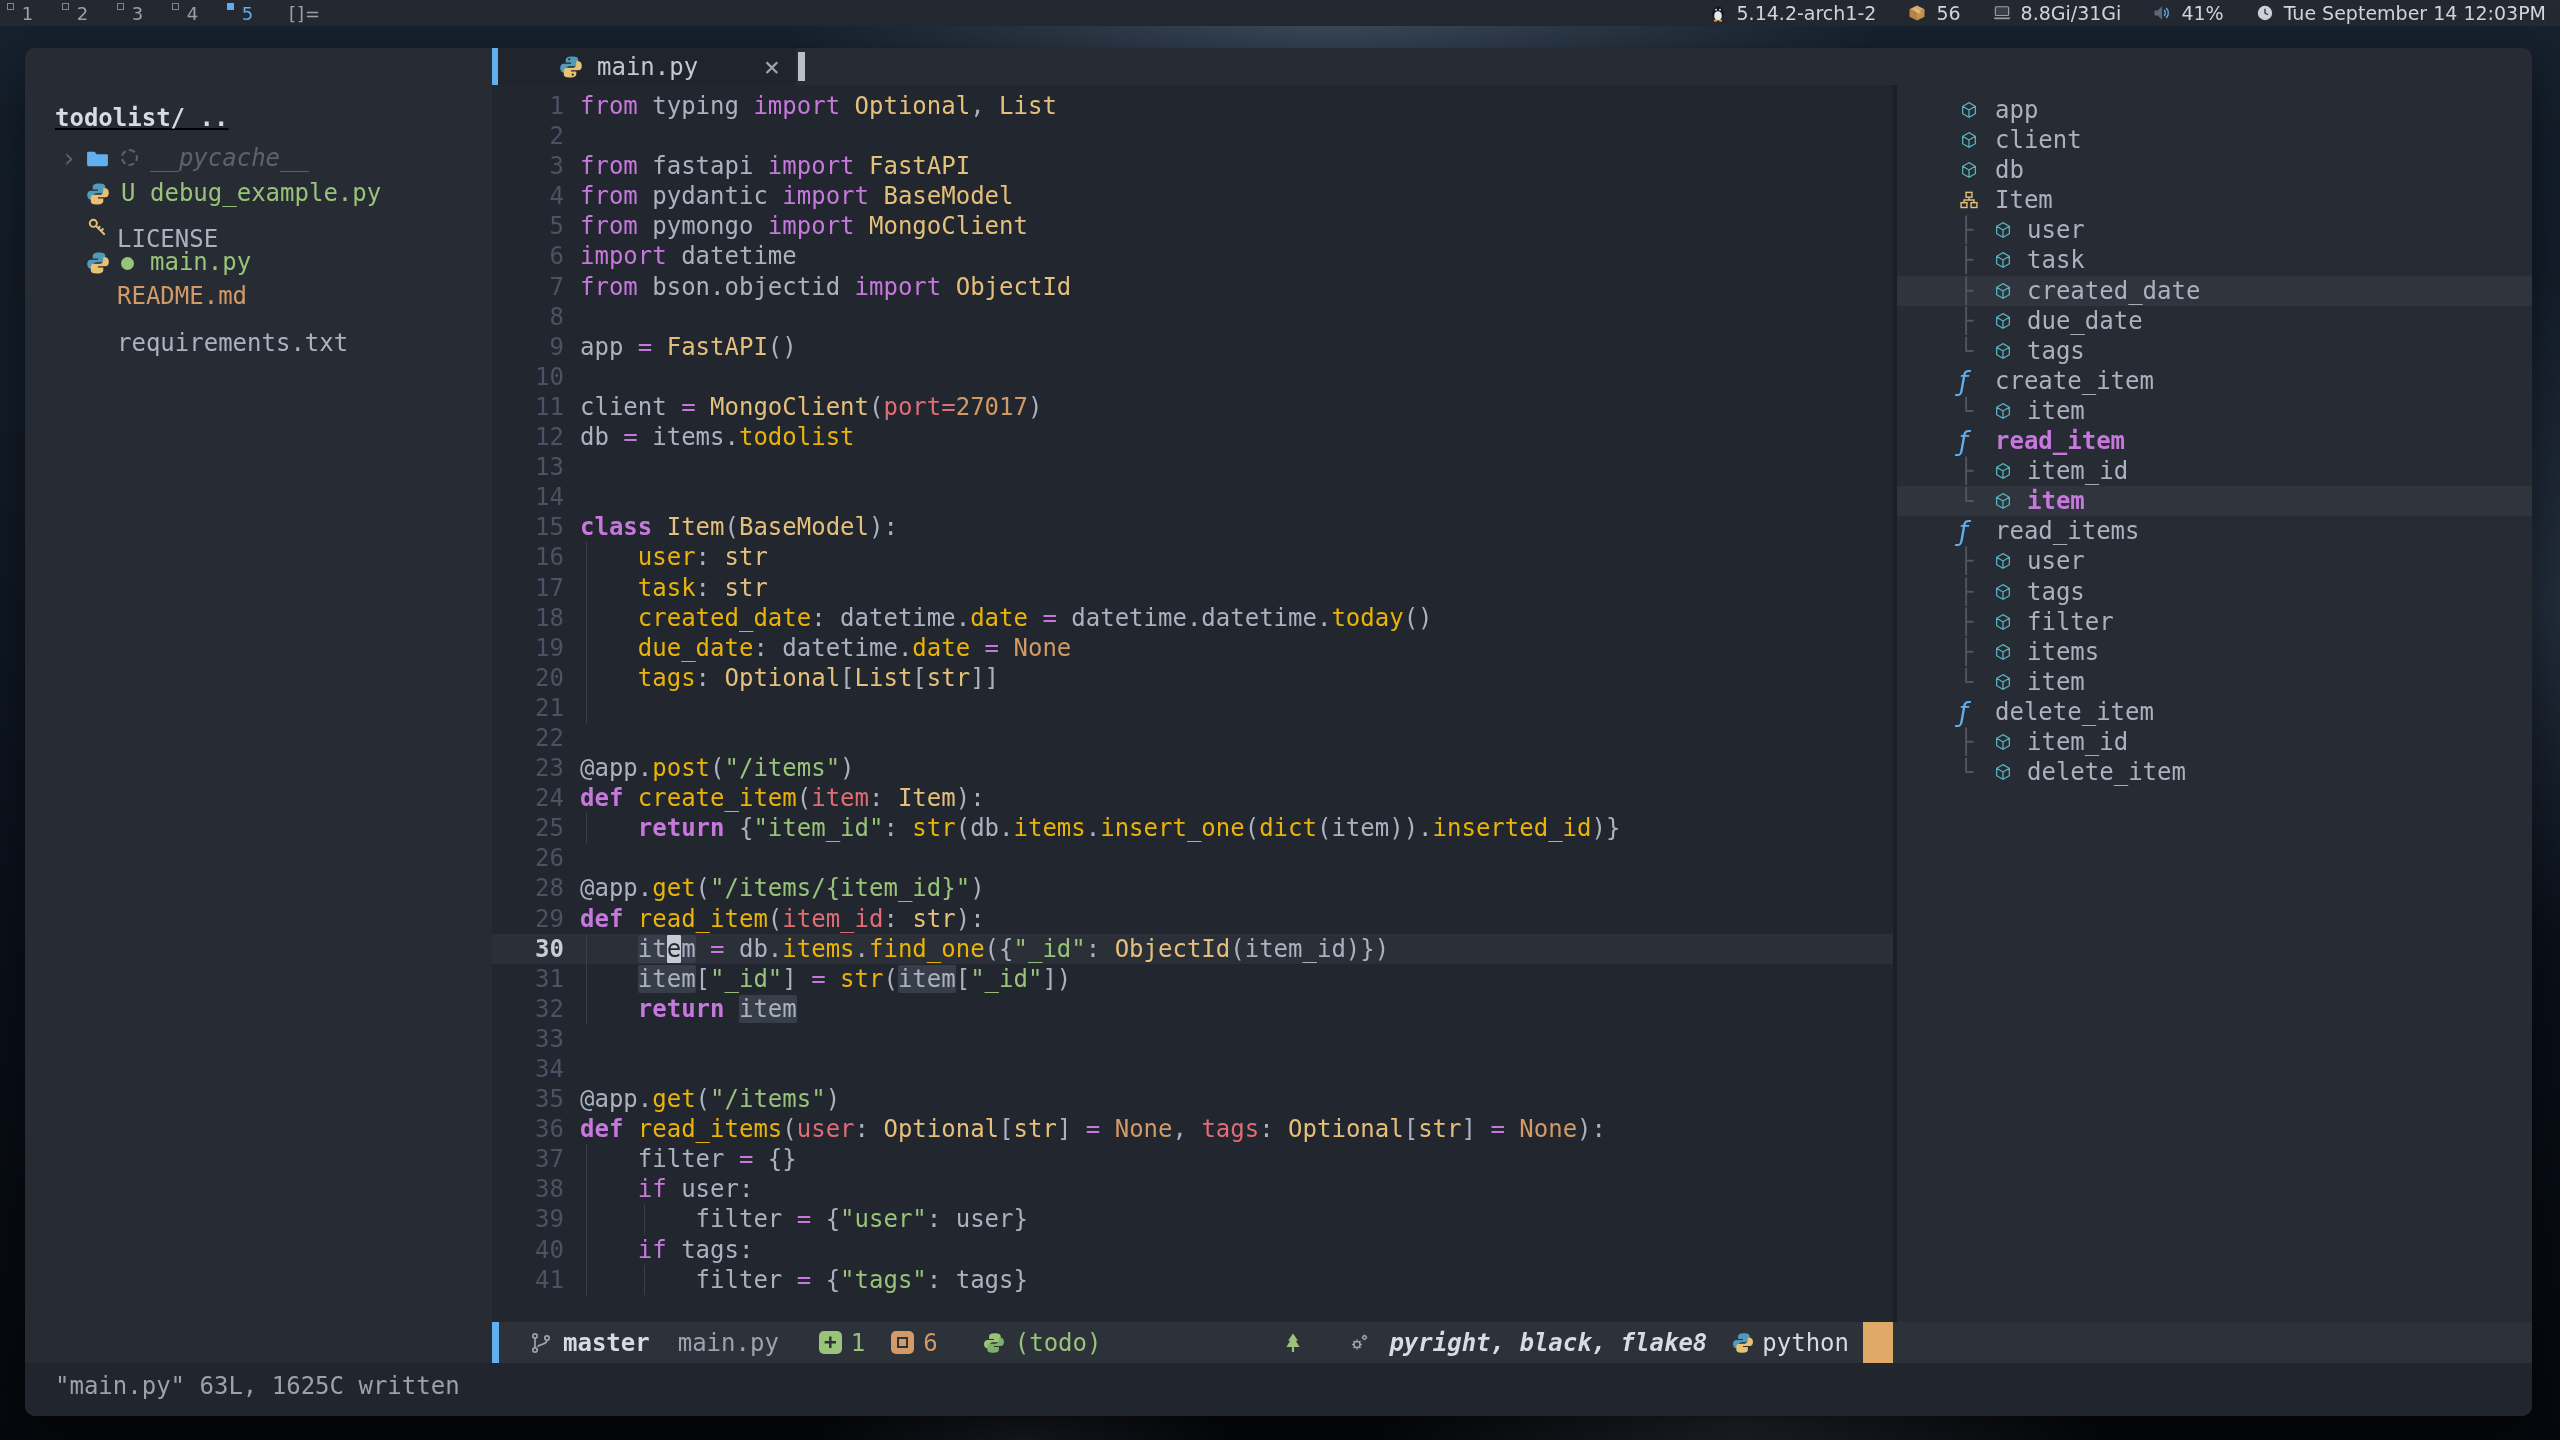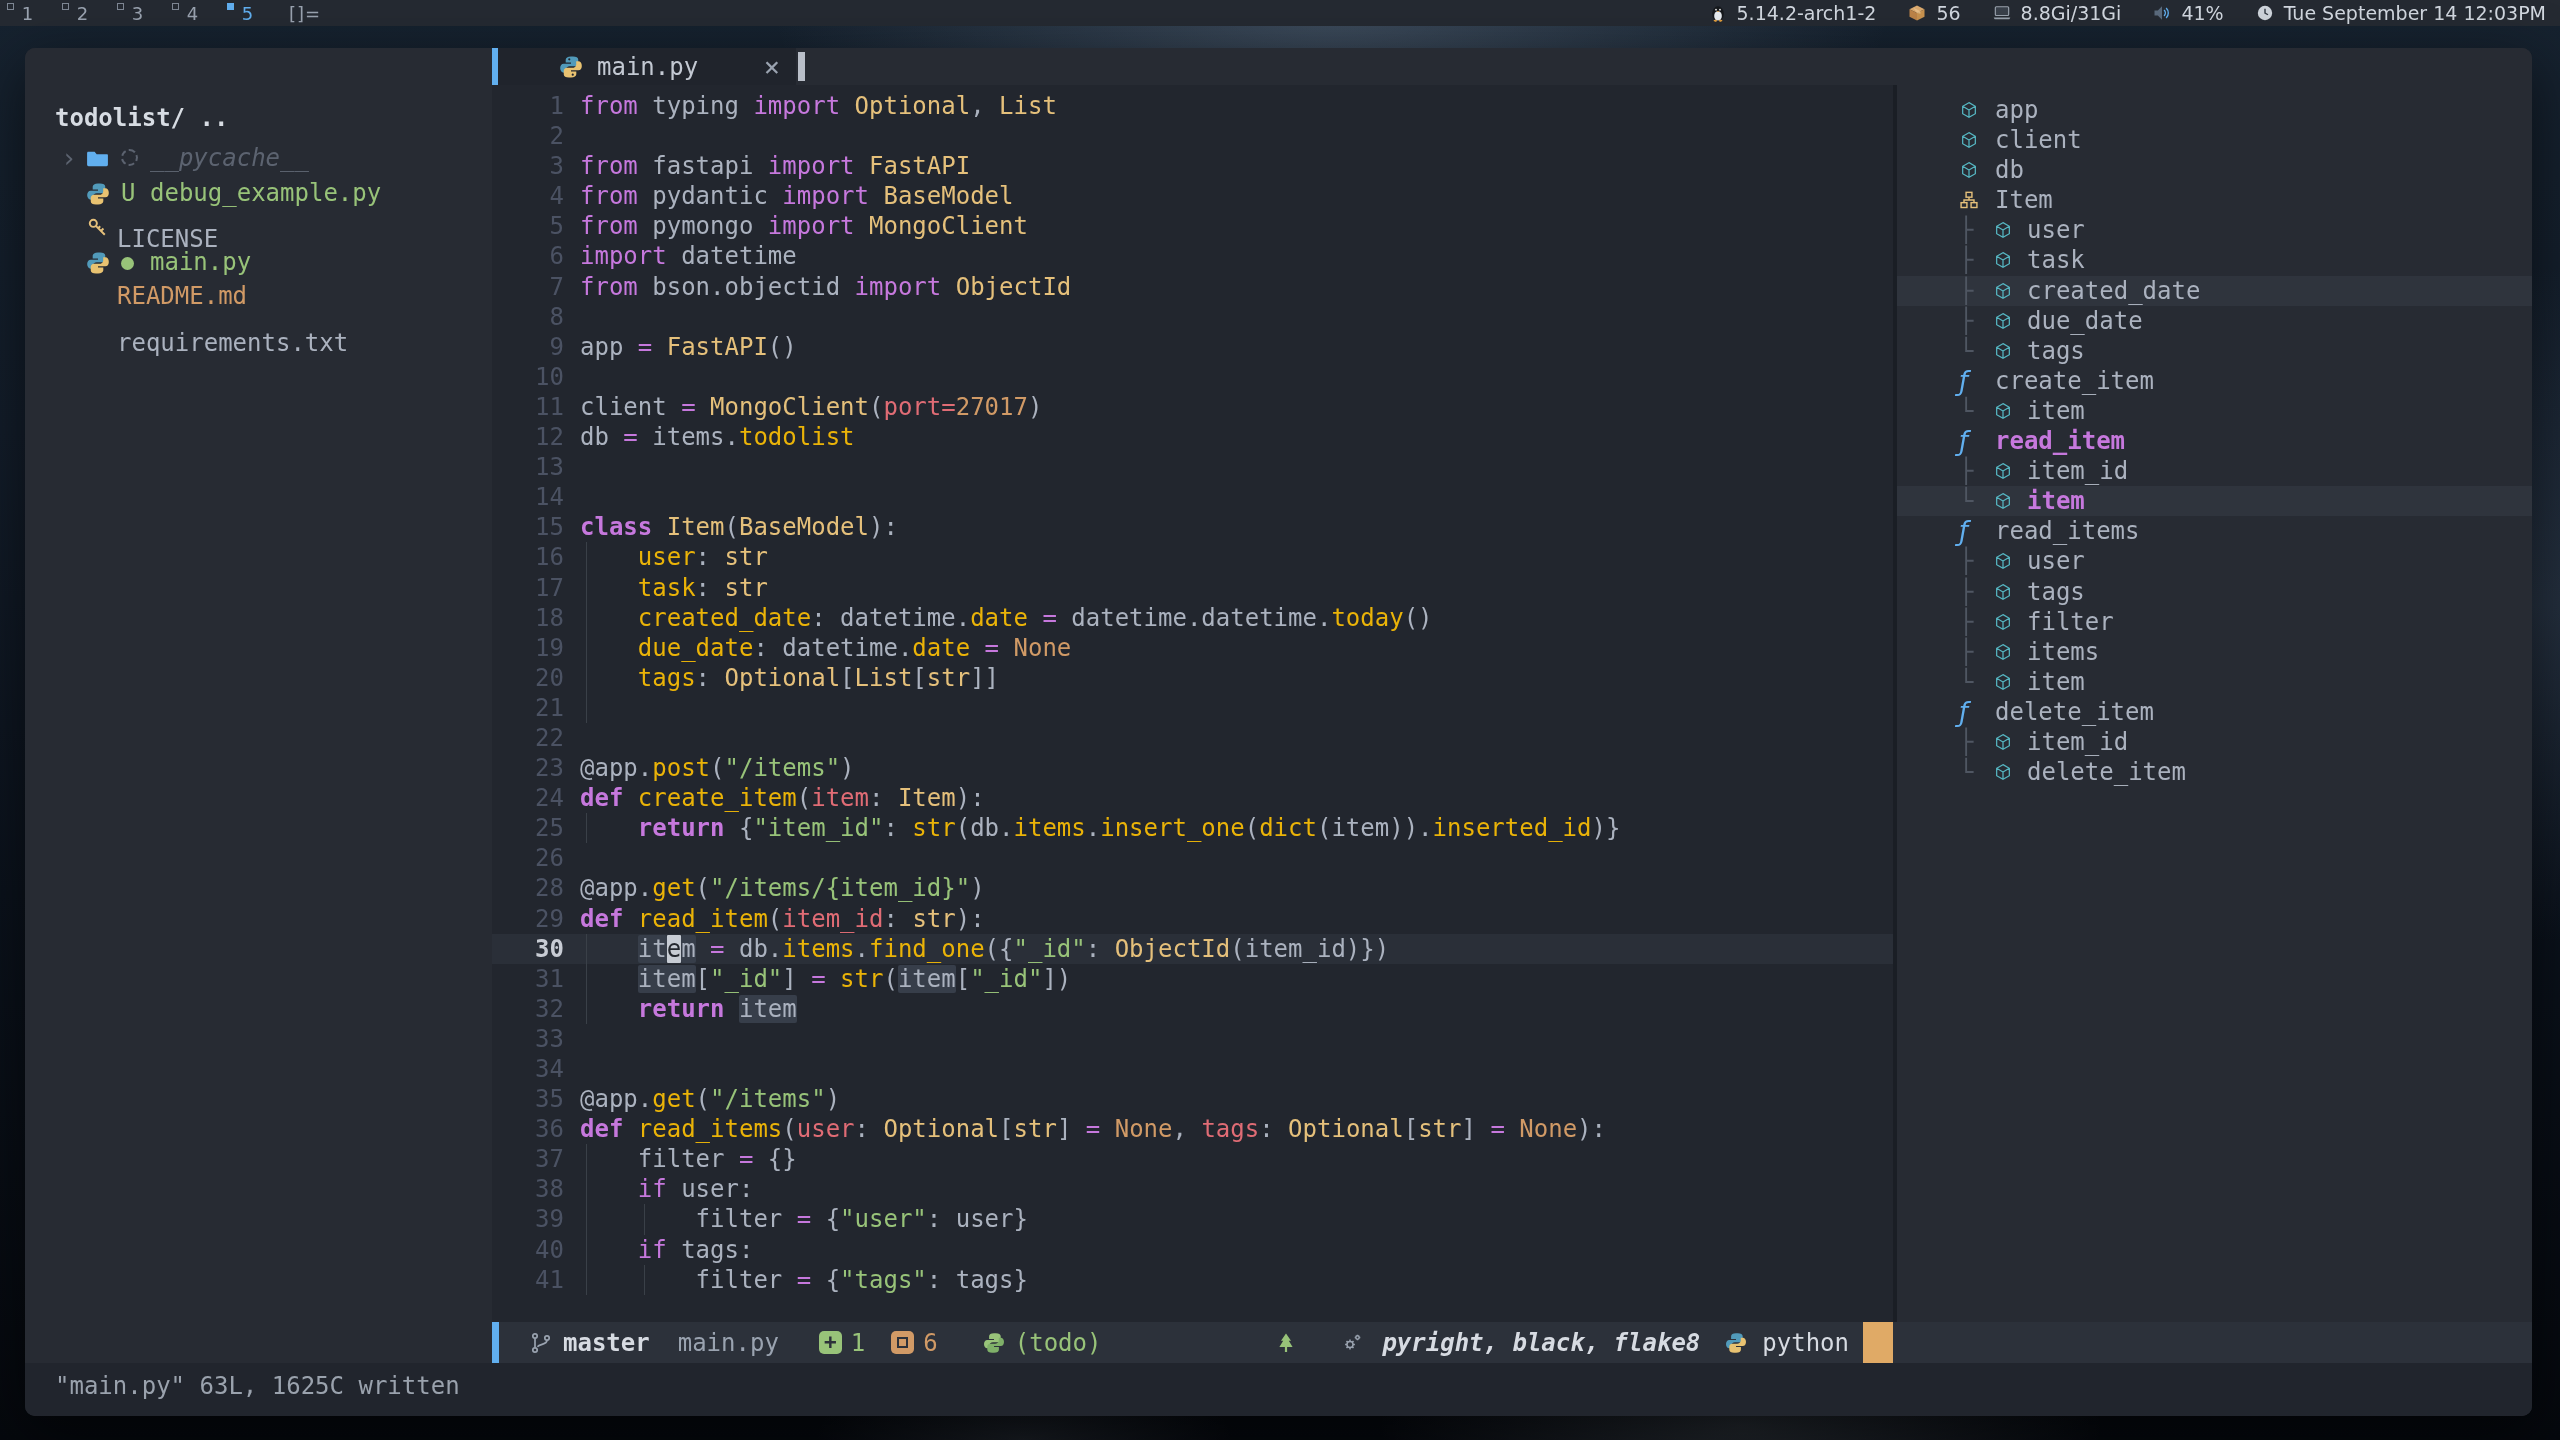--- a/index.html
+++ b/index.html
@@ -37,21 +37,21 @@
   #tabline { height:37px; display:flex; background:#272b33; flex:none; }
   .tl-offset { width:467px; }
   .tl-accent { width:6px; background:#61afef; }
   .tab { width:298px; background:#20242c; display:flex; align-items:center; padding:0 16px 0 60px; color:#c3c9d3; font-size:24px; }
   .tab-label { margin-left:13px; }
   .tab-close { margin-left:auto; color:#9aa3b0; font-size:27px; line-height:1; cursor:pointer; }
   .tab-cursor { width:7px; height:29px; background:#b9bfc9; align-self:center; margin-left:2px; }
   .tl-rest { flex:1; }
 
   
-  #content { flex:1; min-height:0; display:flex; }
+  #content { flex:1; min-height:0; display:flex;text-decoration:underline; }
 
   
   #filetree { width:467px; background:#272b33; padding-top:14px; font-size:24px; color:#abb2bf; flex:none; }
   .ft-header { padding-left:30px; height:42px; line-height:38px; font-weight:bold; color:#d7dce3; }
   .ft-row { position:relative; height:34.5px; line-height:34.5px; cursor:pointer; }
   .ft-arrow { position:absolute; left:36px; color:#5c6370; font-size:26px; }
   .ft-icon { position:absolute; left:60px; top:5px; }
   .ft-loading { position:absolute; left:96px; top:8px; width:17px; height:17px; border:2px dashed #5c6370; border-radius:50%; }
   .ft-marker { position:absolute; left:96px; }
   .ft-label { position:absolute; white-space:pre; }
@@ -101,21 +101,21 @@
   .sl-file { margin-right:40px; }
   .diag-a { width:23px; height:23px; border-radius:5px; background:#98c379; color:#2c313a; text-align:center; line-height:23px; font-size:21px; font-weight:bold; }
   .diag-a::after { content:"+"; }
   .diag-m { width:23px; height:23px; border-radius:5px; background:#d19a66; display:flex; align-items:center; justify-content:center; }
   .diag-m::after { content:""; width:7px; height:7px; border:2.5px solid #2c313a; }
   .sl-add { color:#98c379; margin:0 26px 0 9px; }
   .sl-info { color:#d19a66; margin:0 44px 0 9px; }
   .sl-venv { color:#98c379; margin-left:9px; }
   .sl-spacer { flex:1; }
   .sl-servers { font-weight:bold; color:#d7dbe2; margin:0 24px 0 18px;font-style:italic; }
-  .sl-ft { color:#d7dbe2; margin-left:14px;text-align:center; }
+  .sl-ft { color:#d7dbe2; margin-left:7px;text-align:center; }
   .sl-gap { width:42px; }
   .sl-scroll { width:30px; background:#e0aa66; flex:none; }
   .sl-tagpart { width:639px; flex:none; }
 
   
   #cmdline { height:53px; background:#21252d; color:#9aa2ad; font-size:24px; padding:9px 0 0 30px; flex:none; white-space:pre; }
 </style>
 </head>
 <body>
 

